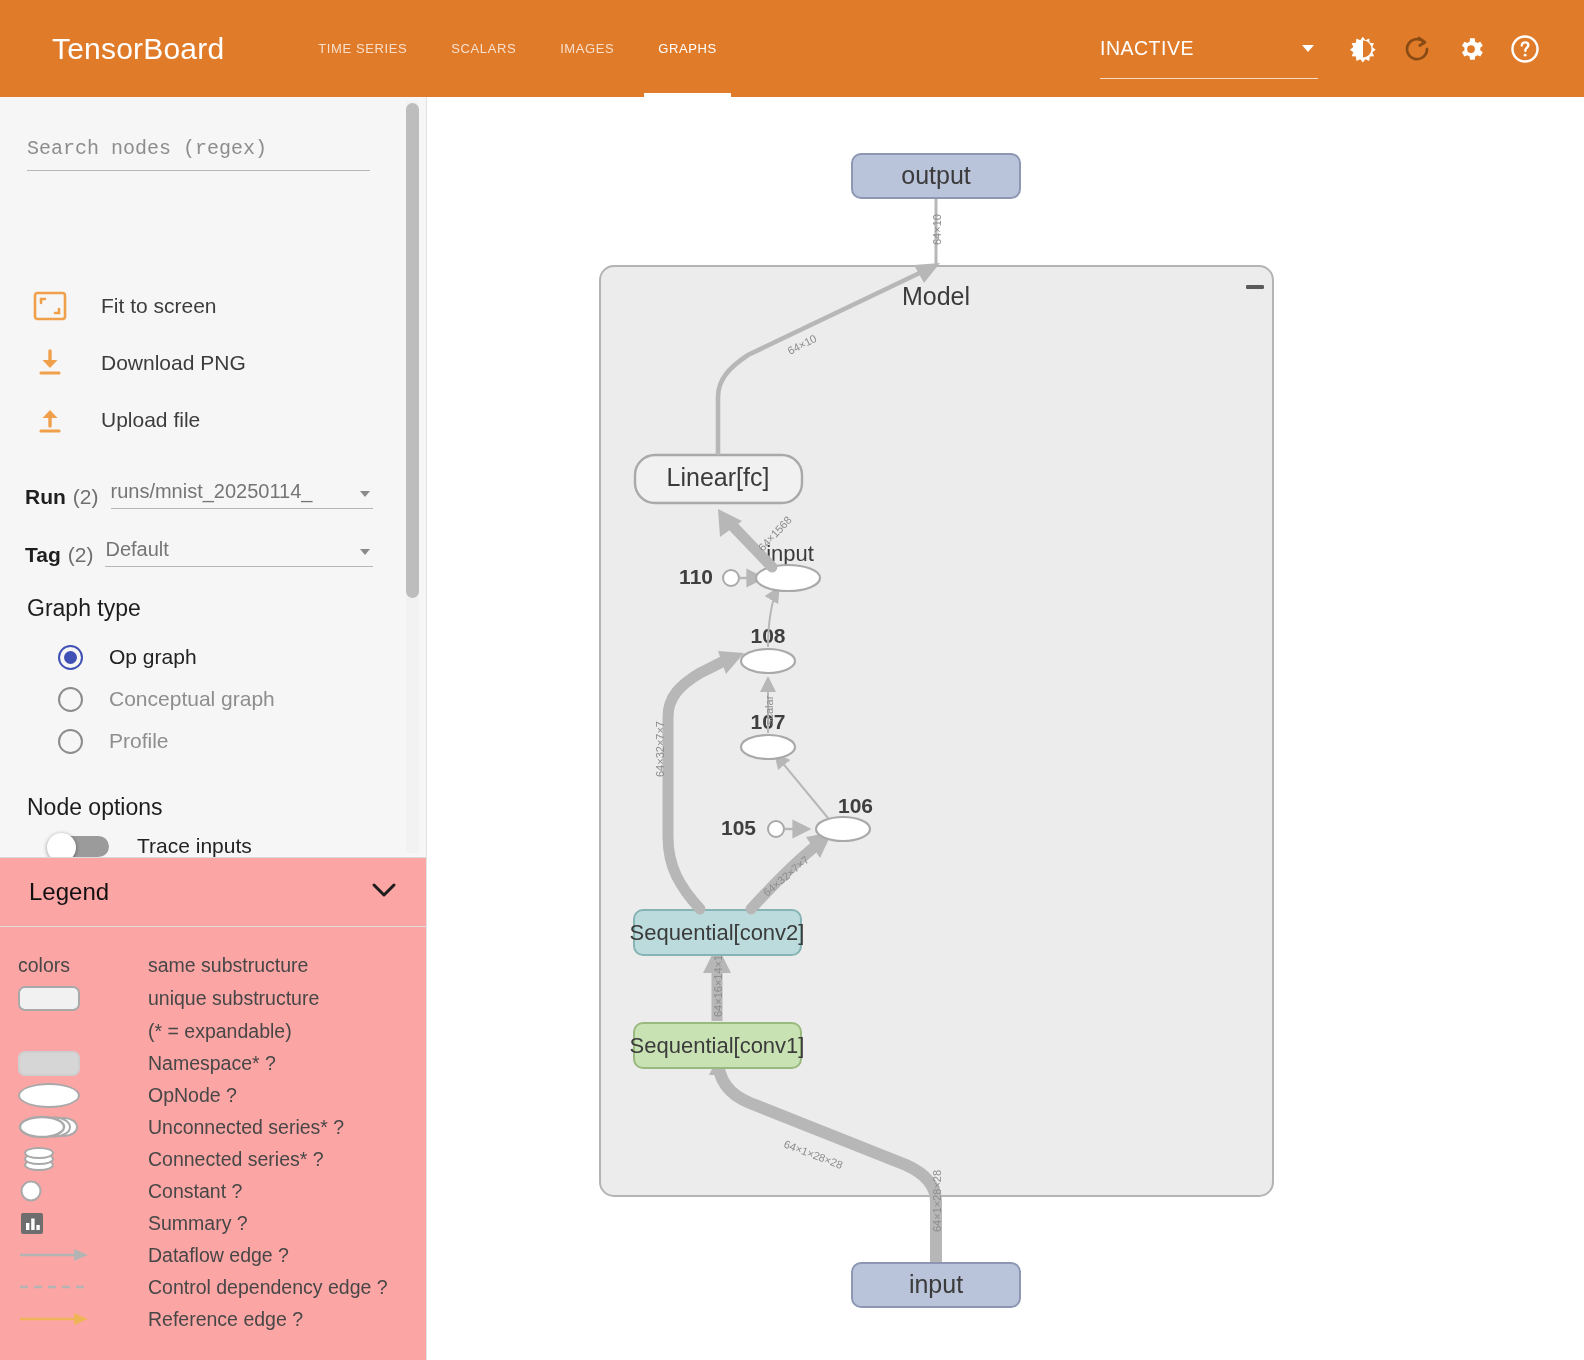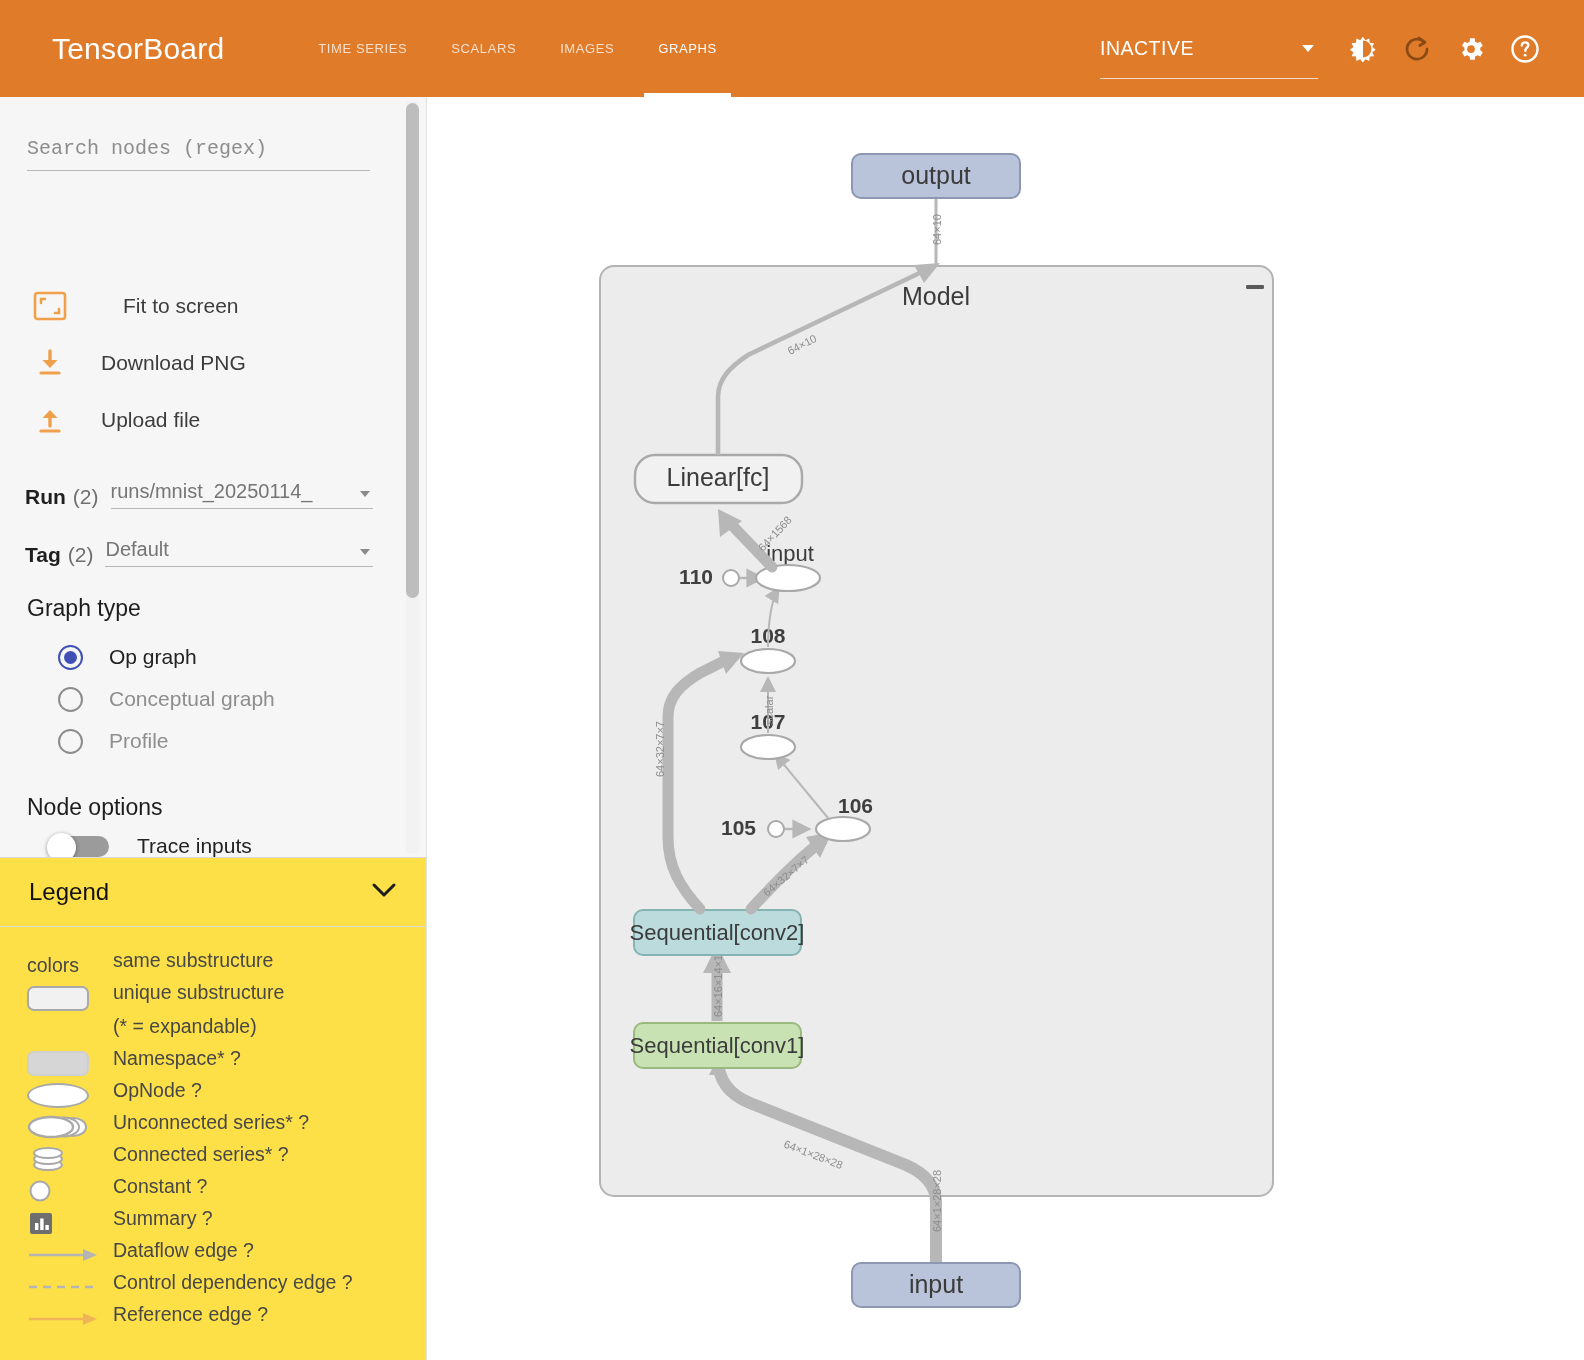--- a/index.html
+++ b/index.html
@@ -212,41 +212,42 @@
     margin-left: 26px;
     font-size: 21px; color: #232323;
     line-height: 1.05;
     max-width: 250px;
   }
 
   
   .legend-panel {
     position: absolute; left: 0; bottom: 0;
     width: 427px; height: 503px;
-    background: #fde047;
+    background: #fca5a5;
     border-top: 1px solid #dadada;
   }
   .legend-head {
     position: absolute; left: 0; top: 0;
     width: 427px; height: 67px;
     display: flex; align-items: center;
     cursor: pointer;
   }
   .legend-title { margin-left: 29px; font-size: 24px; color: #111; }
   .legend-chev { margin-left: auto; margin-right: 30px; }
   .legend-body {
     position: absolute; left: 0; top: 68px;
     width: 427px;
     border-top: 1px solid #dddddd;
     padding-top: 22px;
   }
   .leg-row {
-    display: flex; 
+    display: flex; align-items: center;
     height: 32px;
-    padding-left: 27px;
+    padding-left: 18px;
+    gap: 44px;
   }
   .leg-swatch {
     width: 86px; flex: none;
     display: flex; align-items: center;
   }
   .leg-text { font-size: 19.5px; color: #474747; white-space: nowrap; }
   .leg-colors { font-size: 19.5px; color: #474747; }
 
   .sw-unique {
     width: 62px; height: 25px; border-radius: 7px;
@@ -337,21 +338,21 @@
 
   <div class="side-scroll-area">
     <div class="scrollbar-track"></div>
     <div class="scrollbar-thumb"></div>
   </div>
 
   <div class="search-box">
     <input class="search-input" type="text" placeholder="Search nodes (regex)" style="">
   </div>
 
-  <div class="act-row" style="top:186px;gap:22px;">
+  <div class="act-row" style="top:186px;">
     <span class="act-icon">
       <svg width="34" height="30" viewBox="0 0 34 30">
         <rect x="2" y="2" width="30" height="26" rx="2.5" fill="none" stroke="#f0a04b" stroke-width="2.6"></rect>
         <path d="M8 12V8h4" fill="none" stroke="#f0a04b" stroke-width="2.6" stroke-linecap="round"></path>
         <path d="M26 18v4h-4" fill="none" stroke="#f0a04b" stroke-width="2.6" stroke-linecap="round"></path>
       </svg>
     </span>
     <span class="act-label">Fit to screen</span>
   </div>
 

